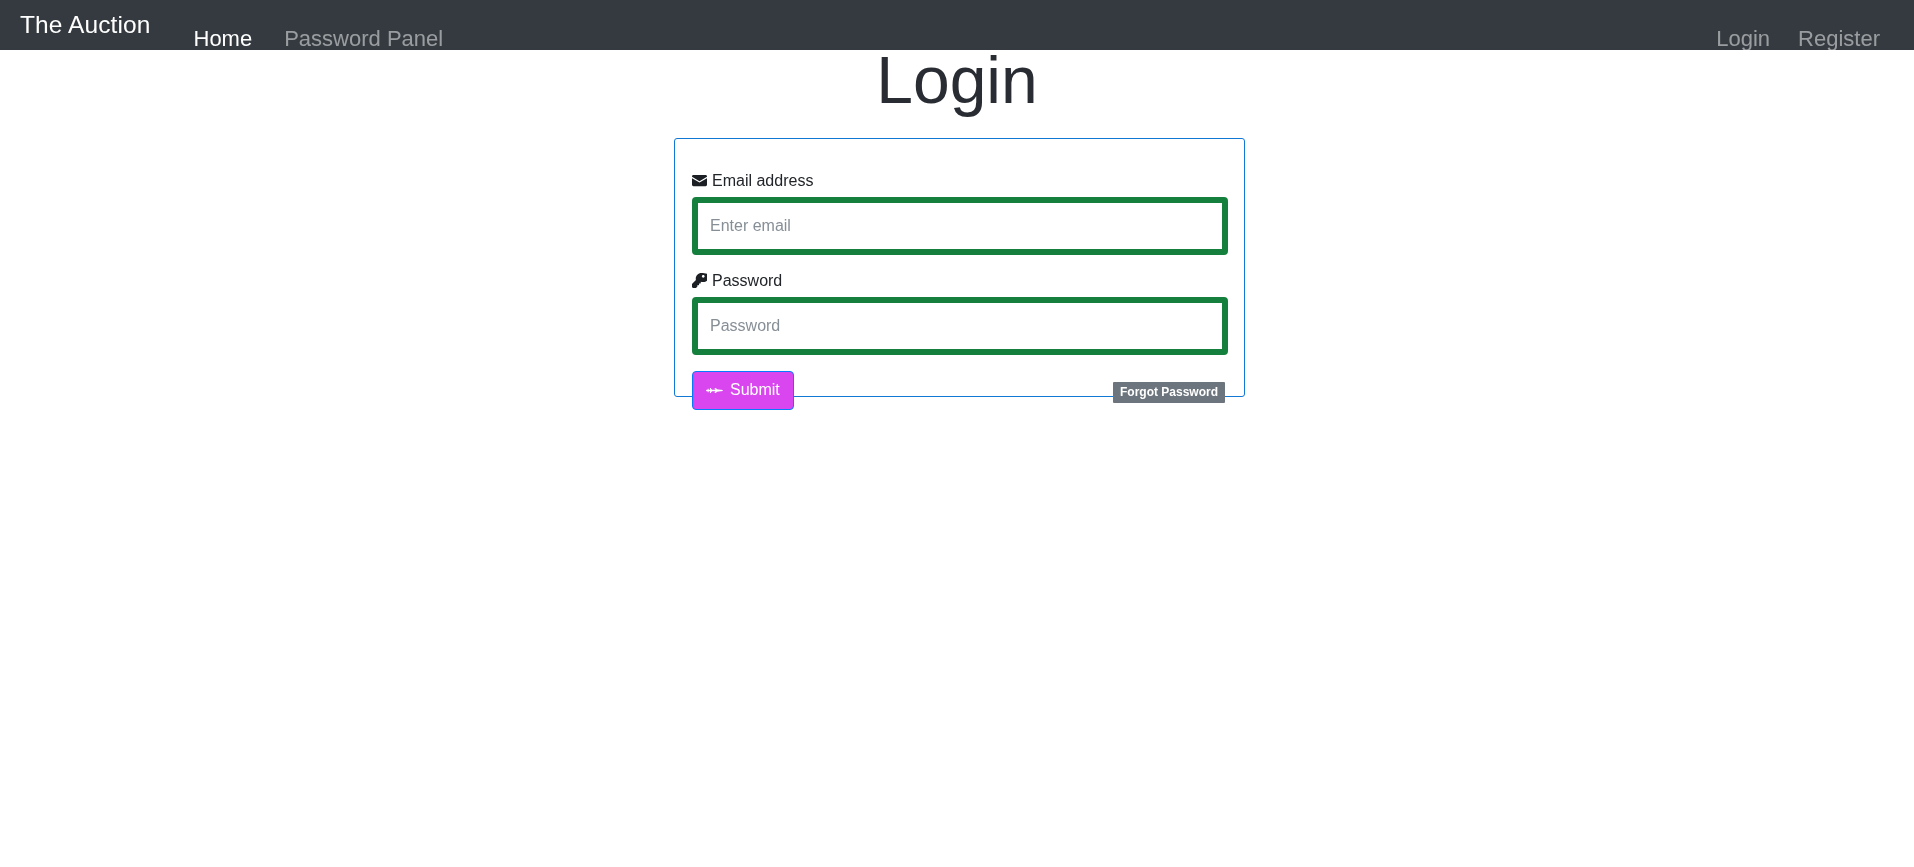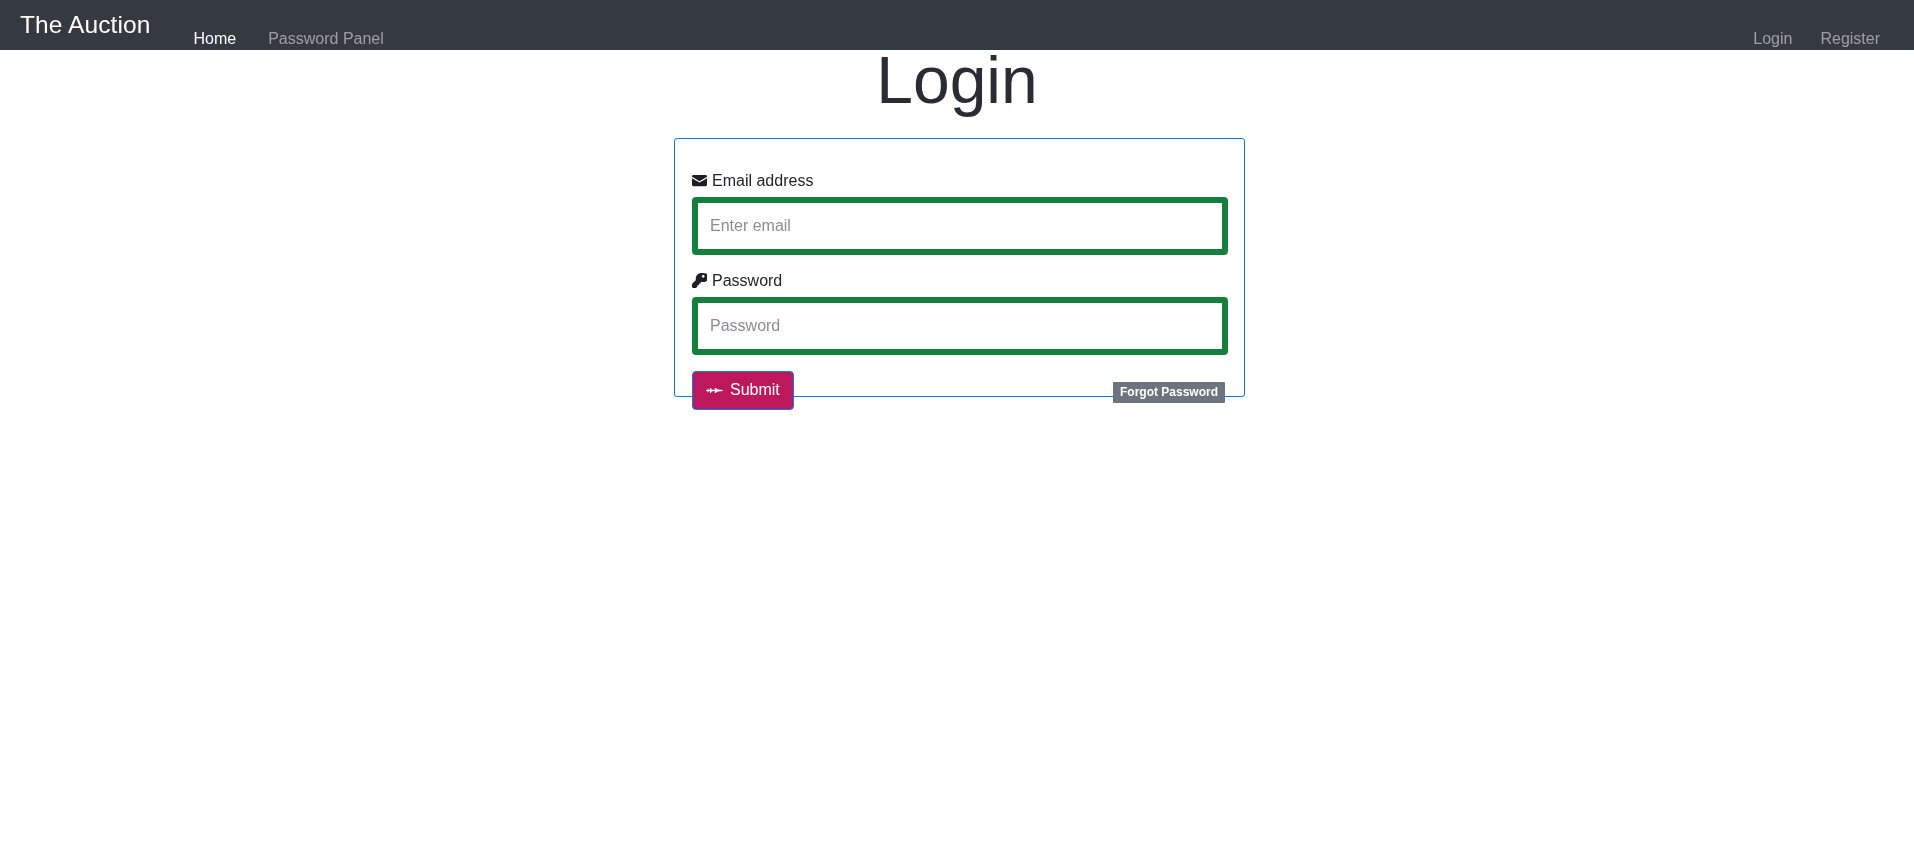--- a/index.html
+++ b/index.html
@@ -25,21 +25,21 @@
     color: #ffffff;
     font-size: 24.5px;
     font-weight: 400;
     letter-spacing: 0.1px;
     margin-right: 27px;
     white-space: nowrap;
     text-decoration: none;
   }
   .nav-links { display: flex; align-items: center; gap: 0px; }
   .nav-link {
-    font-size: 16px;
+    font-size: 22px;
     padding: 0 16px;
     white-space: nowrap;
     text-decoration: none;
     line-height: 50px;
     margin-top: 28px;
   }
   .nav-link.active { color: #ffffff; }
   .nav-link.muted { color: rgba(255,255,255,.5); }
   .nav-right { margin-left: auto; display: flex; align-items: center; }
   .nav-right .nav-link { color: rgba(255,255,255,.5); padding: 0 14px; }
@@ -84,21 +84,21 @@
     background: #fff;
     border: 6px solid #15803d;
     border-radius: 4px;
     outline: none;
   }
   .form-control::placeholder { color: #868e96; opacity: 1; }
 
   .actions { position: relative; height: 44px; }
   .btn-submit {
     display: inline-flex; align-items: center; gap: 7px;
-    background: #be185d;
+    background: #d946ef;
     border: 1px solid #067bff;
     border-radius: 4px;
     color: #ffffff;
     font-size: 16px;
     font-family: "Liberation Sans", sans-serif;
     padding: 7px 13px;
     cursor: pointer;
     line-height: 1.4;
   }
   .badge-forgot {

